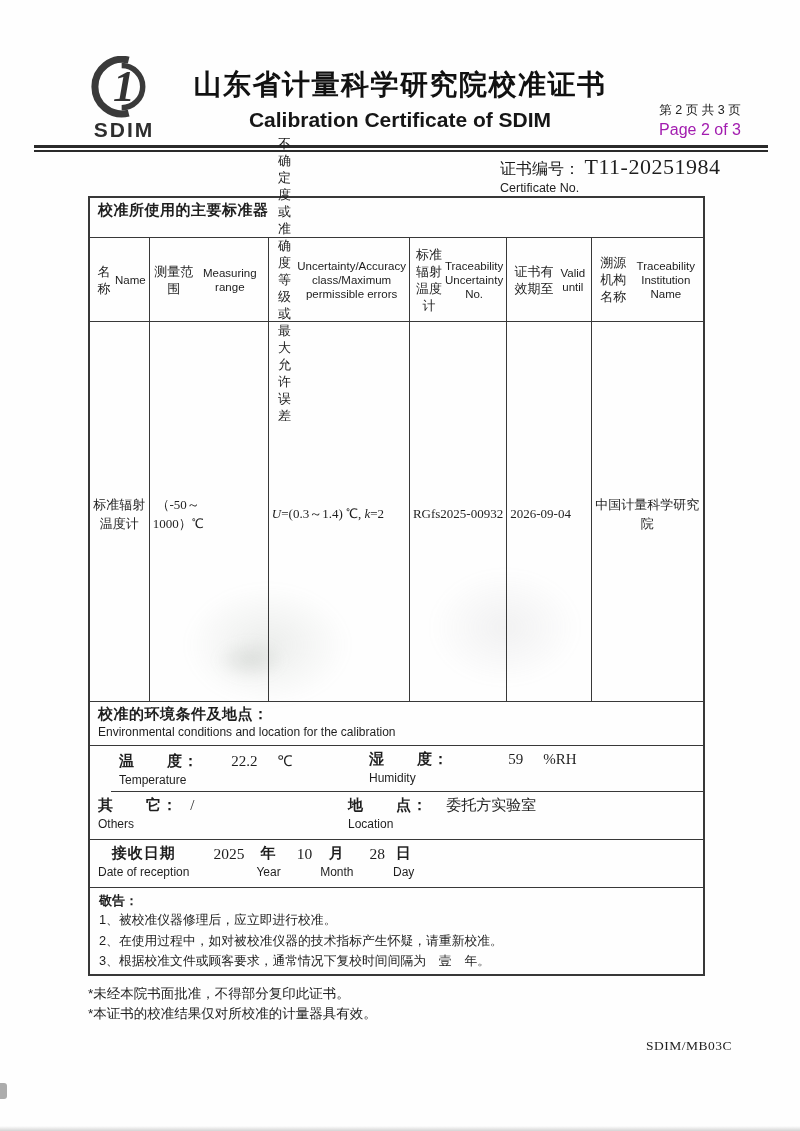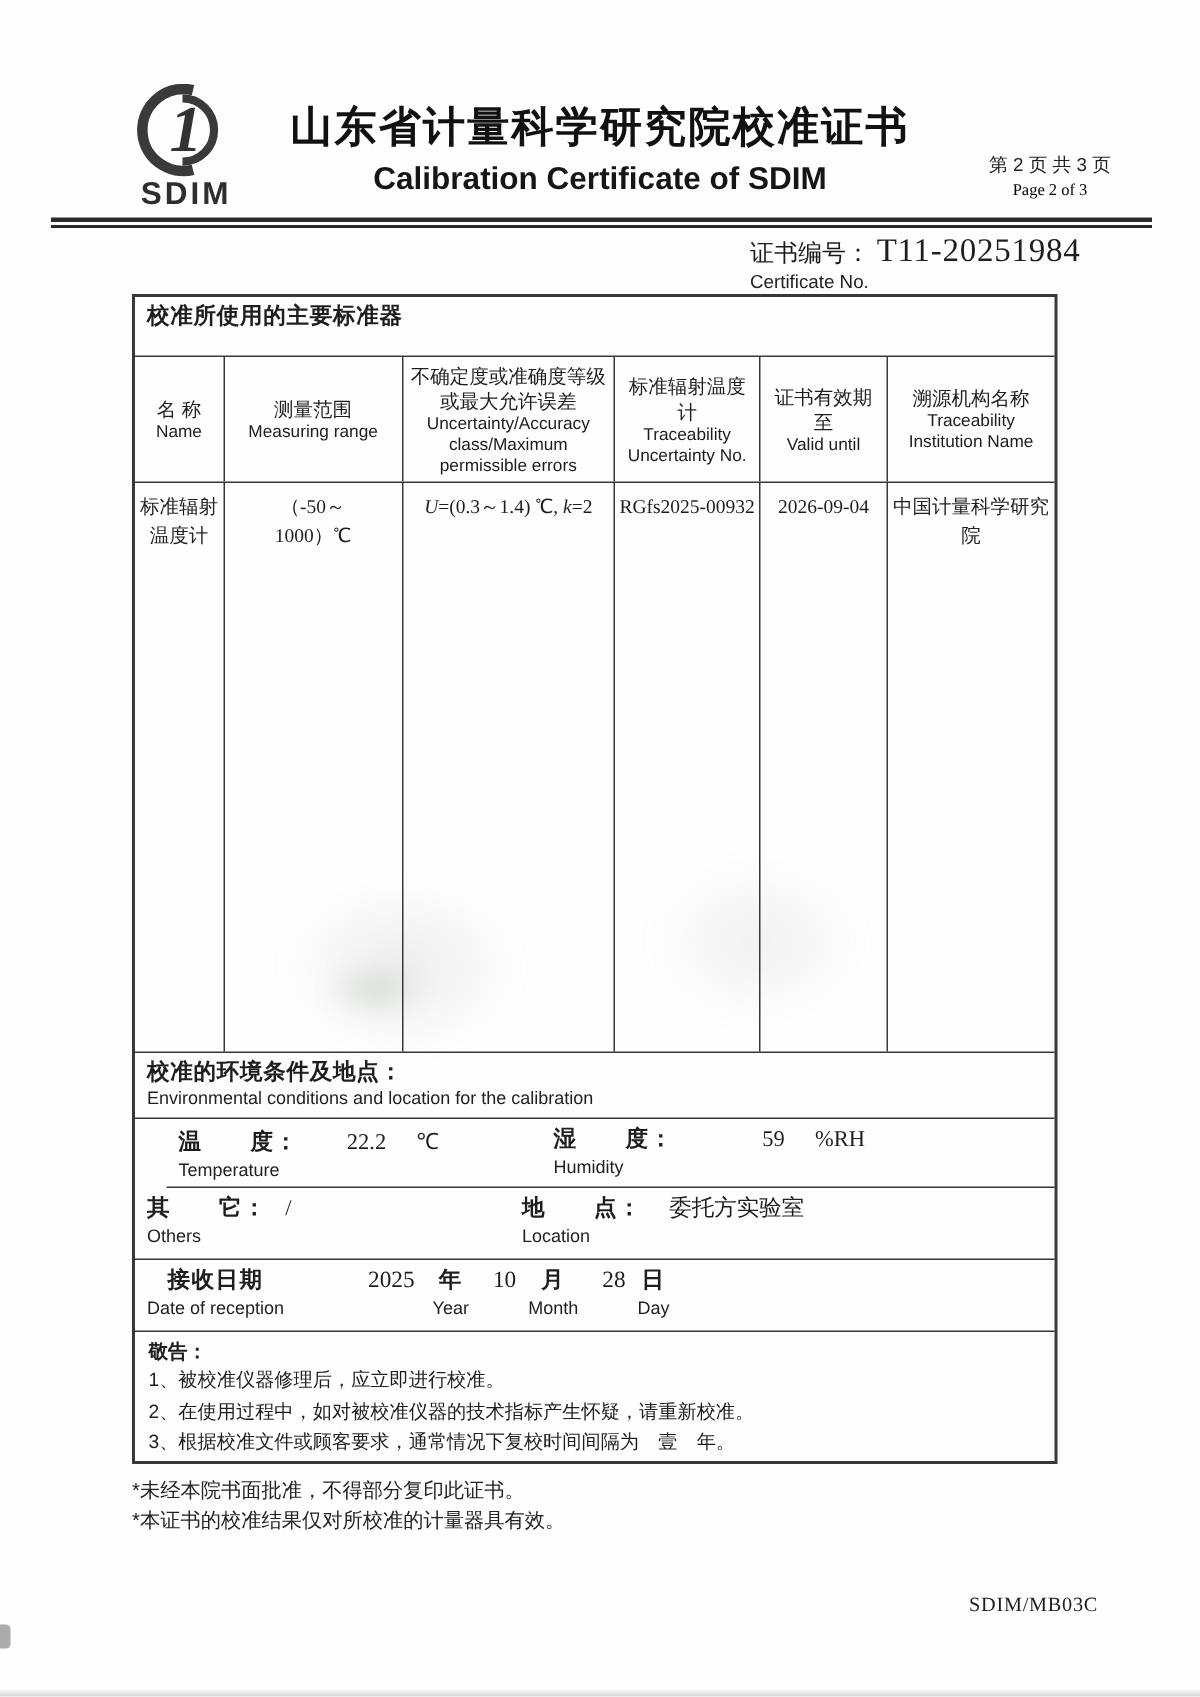--- a/index.html
+++ b/index.html
@@ -16,38 +16,38 @@
   .title-cn {
     position:absolute; left:150px; top:66px; width:500px; text-align:center;
     font-size:28px; font-weight:bold; letter-spacing:1.5px; color:#111;
   }
   .title-en {
     position:absolute; left:150px; top:108px; width:500px; text-align:center;
     font-size:21px; font-weight:bold; color:#161616;
   }
   .page-info { position:absolute; left:640px; top:102px; width:120px; text-align:center; }
   .page-info-cn { font-size:12.5px; color:#222; }
-  .page-info-en { font-size:11px; font-family:Liberation Serif, serif; color:#000000; margin-top:2px; }
+  .page-info-en { font-size:16px; font-family:Liberation Sans, sans-serif; color:#a21caf; margin-top:2px; }
   .rule-a { position:absolute; left:34px; top:145px; width:734px; height:3px; background:#2a2a2a; }
   .rule-b { position:absolute; left:34px; top:150px; width:734px; height:1.5px; background:#2a2a2a; }
   .certno { position:absolute; left:500px; top:154px; width:215px; }
   .certno-line1 { font-size:16px; white-space:nowrap; }
   .certno-label { color:#1a1a1a; }
   .certno-value { font-family:"Liberation Serif", serif; font-size:22px; letter-spacing:0.5px; }
   .certno-en { font-size:12.5px; color:#222; margin-top:1px; }
 
   
   .doc-table { position:absolute; left:88px; top:196px; width:617px; border:2px solid #383838; background:transparent; }
   .t-row { border-bottom:1.5px solid #383838; position:relative; }
   .t-row:last-child { border-bottom:none; }
   .sect-title { height:40px; padding:3px 8px; }
   .sect-title-cn { font-size:15px; font-weight:bold; letter-spacing:0.5px; }
   .sect-title-en { font-size:12px; margin-top:1px; }
   .cols { display:flex; align-items:stretch; }
-  .cell { border-right:1.5px solid #383838; display:flex; flex-direction:column; align-items:center; justify-content:center; text-align:center; padding:2px 3px; }
+  .cell { border-right:1.5px solid #383838; display:flex; flex-direction:row; align-items:center; justify-content:center; text-align:center; padding:2px 3px; }
   .cell:last-child { border-right:none; }
   .c1 { width:60px; } .c2 { width:120px; } .c3 { width:142px; } .c4 { width:98px; } .c5 { width:85px; } .c6 { width:112px; }
   .head-row { height:84px; }
   .hd-cn { font-size:13px; line-height:17px; }
   .hd-en { font-size:11.5px; line-height:14px; color:#1c1c1c; }
   .body-row { height:380px; }
   .body-row .cell { justify-content:flex-start; padding-top:6px; font-size:13px; line-height:19px; }
   .pre { white-space:pre-line;text-align:center; }
   .serifv { font-family:"Liberation Serif", serif; font-size:13.5px; }
   .it { font-family:"Liberation Serif", serif; font-style:italic; }
@@ -63,29 +63,29 @@
   .kv-val { font-family:"Liberation Serif", serif; }
   .kv-en { font-size:12px; margin-top:2px; }
   .ml28 { margin-left:28px; } .ml16 { margin-left:16px; } .ml55 { margin-left:55px; } .ml8 { margin-left:8px; } .ml14 { margin-left:14px; }
 
   .recv-row { height:48px; padding:4px 8px; }
   .recv-flex { display:flex; align-items:flex-start; }
   .stack { text-align:center; }
   .stack-cn { font-size:15px; font-weight:bold; letter-spacing:1px; }
   .stack-en { font-size:12px; font-weight:normal; margin-top:2px; }
   .recv-num { font-family:"Liberation Serif", serif; font-size:15.5px; padding-top:1px; }
-  .g1 { margin-left:56px; } .g2 { margin-left:12px; } .g3 { margin-left:16px; } .g4 { margin-left:8px; }
+  .g1 { margin-left:24px; } .g2 { margin-left:12px; } .g3 { margin-left:16px; } .g4 { margin-left:8px; }
 
   .notice-row { height:86px; padding:4px 9px; }
   .notice-title { font-size:13px; font-weight:bold; }
   .notice-item { font-size:12.8px; line-height:20.5px; }
 
   
   .footnotes { position:absolute; left:88px; top:984px; font-family:Liberation Sans, sans-serif; font-size:13.5px; line-height:20px; color:#222; }
-  .form-no { position:absolute; left:646px; top:1038px; font-family:"Liberation Serif", serif; font-size:13.5px; letter-spacing:0.5px;margin-top:24px; }
+  .form-no { position:absolute; left:646px; top:1038px; font-family:"Liberation Serif", serif; font-size:13.5px; letter-spacing:0.5px; }
 
   
   .wm { position:absolute; border-radius:50%; filter:blur(6px); pointer-events:none; }
   .wm1 { left:185px; top:585px; width:165px; height:120px;
          background:radial-gradient(ellipse at center, rgba(140,150,140,0.16), rgba(140,150,140,0.0) 70%); }
   .wm2 { left:430px; top:570px; width:150px; height:115px;
          background:radial-gradient(ellipse at center, rgba(150,150,155,0.12), rgba(150,150,155,0.0) 70%); }
   .wm3 { left:215px; top:640px; width:70px; height:40px;
          background:radial-gradient(ellipse at center, rgba(120,130,120,0.18), rgba(120,130,120,0.0) 70%); }
   .edge-bottom { position:absolute; left:0; bottom:0; width:800px; height:5px;

